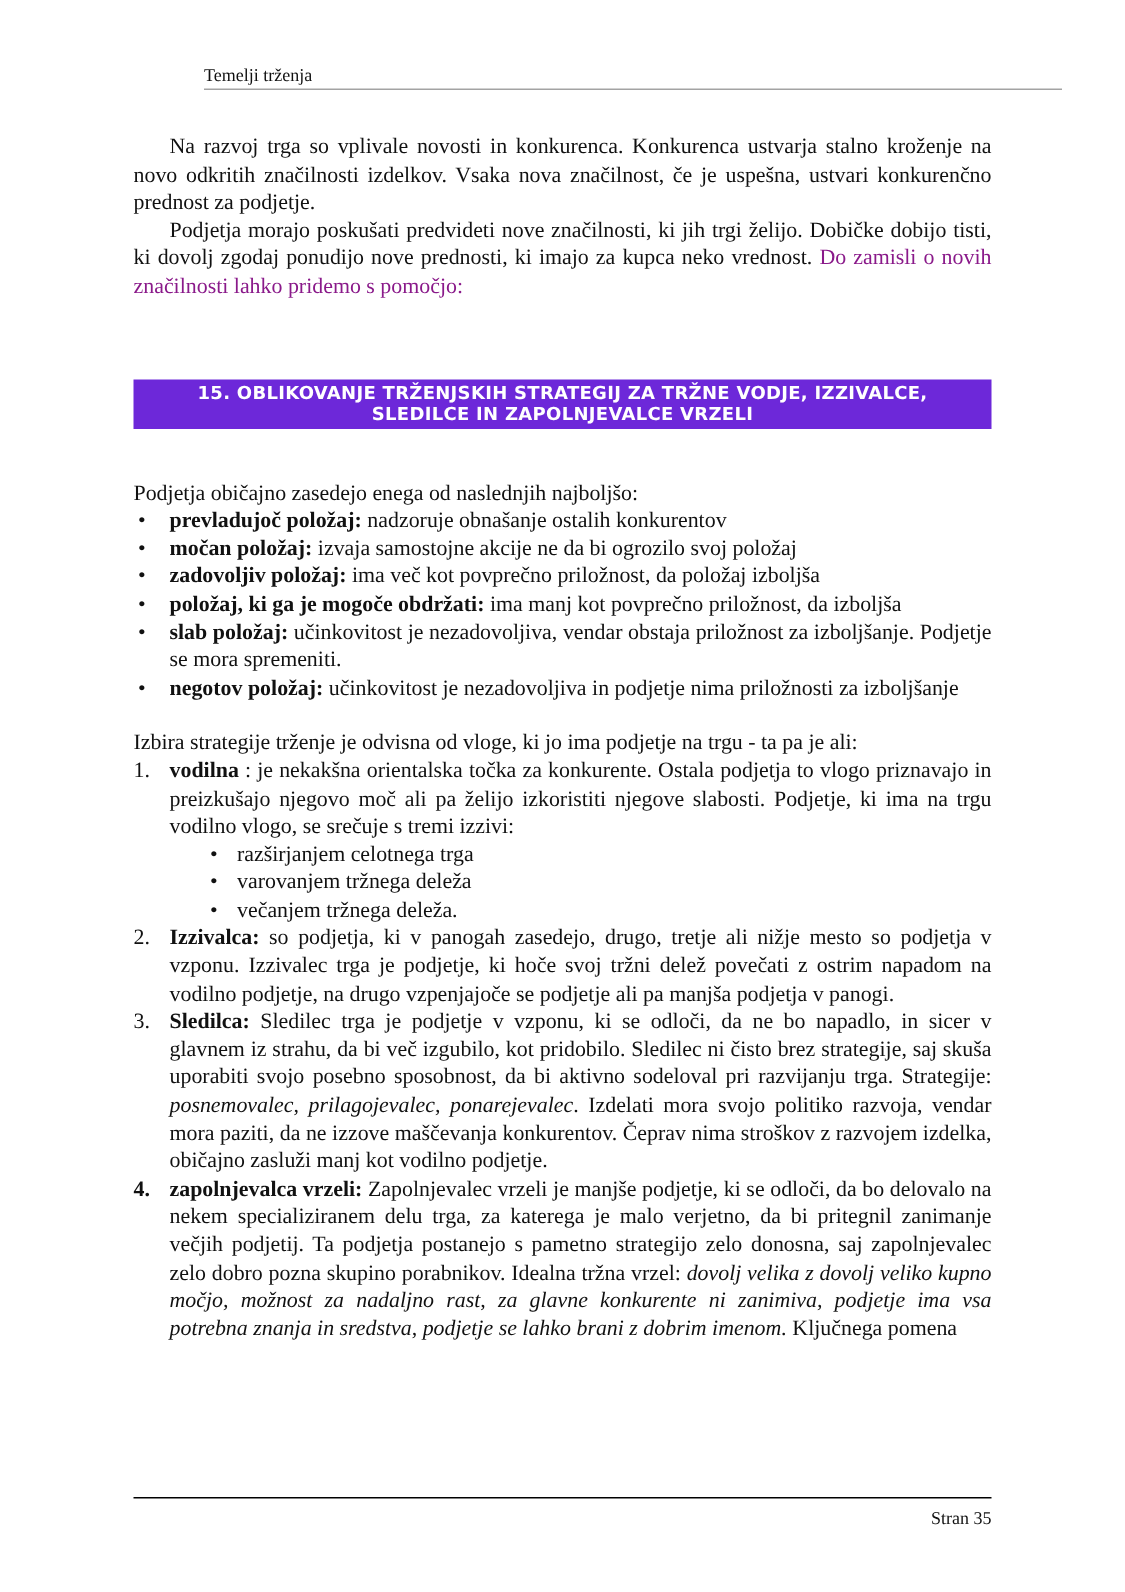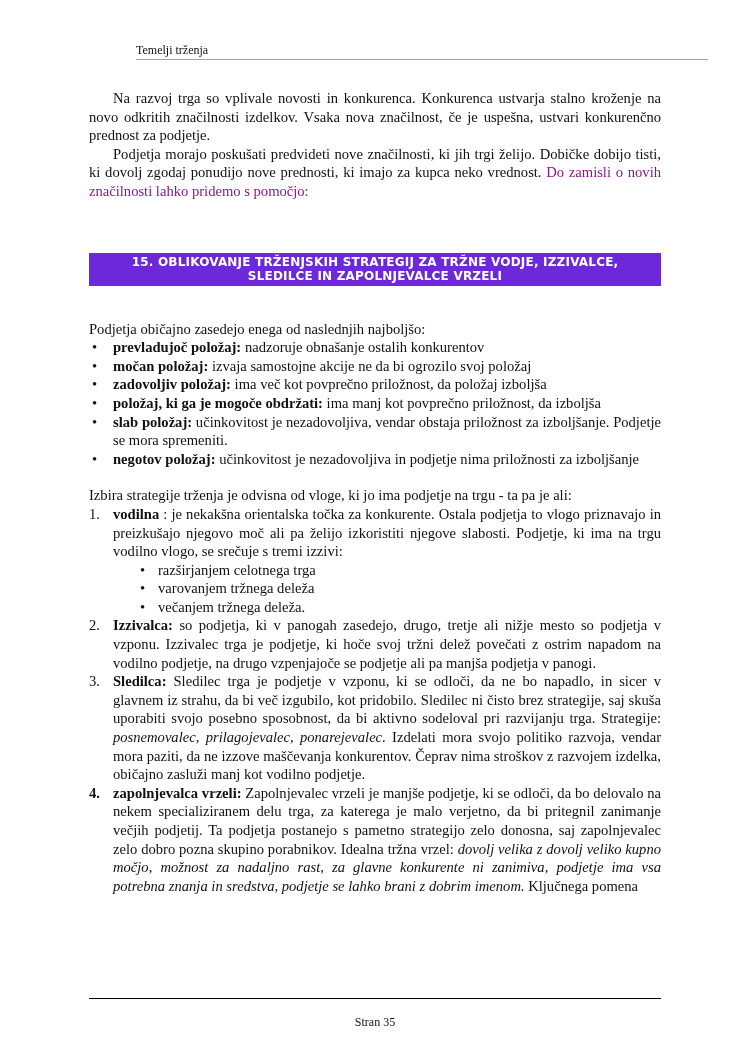--- a/index.html
+++ b/index.html
@@ -24,21 +24,21 @@
     .ul-bold li { position: relative; padding-left: 24px; text-align: justify; }
     .ul-bold li::before { content: "\2022"; position: absolute; left: 3px; }
     .ol { list-style: none; margin: 0; padding: 0; }
     .ol > li { position: relative; padding-left: 24px; text-align: justify; }
     .ol > li .num { position: absolute; left: 0; }
     .ol > li .num.b { font-weight: bold; }
     .sub { list-style: none; margin: 0; padding: 0; }
     .sub li { position: relative; padding-left: 45px; }
     .sub li::before { content: "\2022"; position: absolute; left: 27px; }
     .page-footer { position: absolute; left: 89px; top: 998px; width: 572px;
-                   border-top: 1px solid #000; text-align: center; font-size: 12px; padding-top: 16px; }
+                   border-top: 1px solid #000; text-align: right; font-size: 12px; padding-top: 6px; }
   </style>
 </head>
 <body>
 
 <div class="page-header">
   <span>Temelji trženja</span>
 </div>
 
 <div class="content">
   <p class="indent">Na razvoj trga so vplivale novosti in konkurenca. Konkurenca ustvarja stalno kroženje na novo odkritih značilnosti izdelkov. Vsaka nova značilnost, če je uspešna, ustvari konkurenčno prednost za podjetje.</p>
@@ -54,21 +54,21 @@
   <ul class="ul-bold">
     <li><b>prevladujoč položaj:</b><span> nadzoruje obnašanje ostalih konkurentov</span></li>
     <li><b>močan položaj:</b><span> izvaja samostojne akcije ne da bi ogrozilo svoj položaj</span></li>
     <li><b>zadovoljiv položaj:</b><span> ima več kot povprečno priložnost, da položaj izboljša</span></li>
     <li><b>položaj, ki ga je mogoče obdržati:</b><span> ima manj kot povprečno priložnost, da izboljša</span></li>
     <li><b>slab položaj:</b><span> učinkovitost je nezadovoljiva, vendar obstaja priložnost za izboljšanje. Podjetje se mora spremeniti.</span></li>
     <li><b>negotov položaj:</b><span> učinkovitost je nezadovoljiva in podjetje nima priložnosti za izboljšanje</span></li>
   </ul>
 
   <div class="gap1"></div>
-  <p>Izbira strategije trženja je odvisna od vloge, ki jo ima podjetje na trgu - ta pa je ali:</p>
+  <p>Izbira strategije trženje je odvisna od vloge, ki jo ima podjetje na trgu - ta pa je ali:</p>
   <ol class="ol">
     <li>
       <span class="num">1.</span>
       <b>vodilna</b><span> : je nekakšna orientalska točka za konkurente. Ostala podjetja to vlogo priznavajo in preizkušajo njegovo moč ali pa želijo izkoristiti njegove slabosti. Podjetje, ki ima na trgu vodilno vlogo, se srečuje s tremi izzivi:</span>
       <ul class="sub">
         <li>razširjanjem celotnega trga</li>
         <li>varovanjem tržnega deleža</li>
         <li>večanjem tržnega deleža.</li>
       </ul>
     </li>

